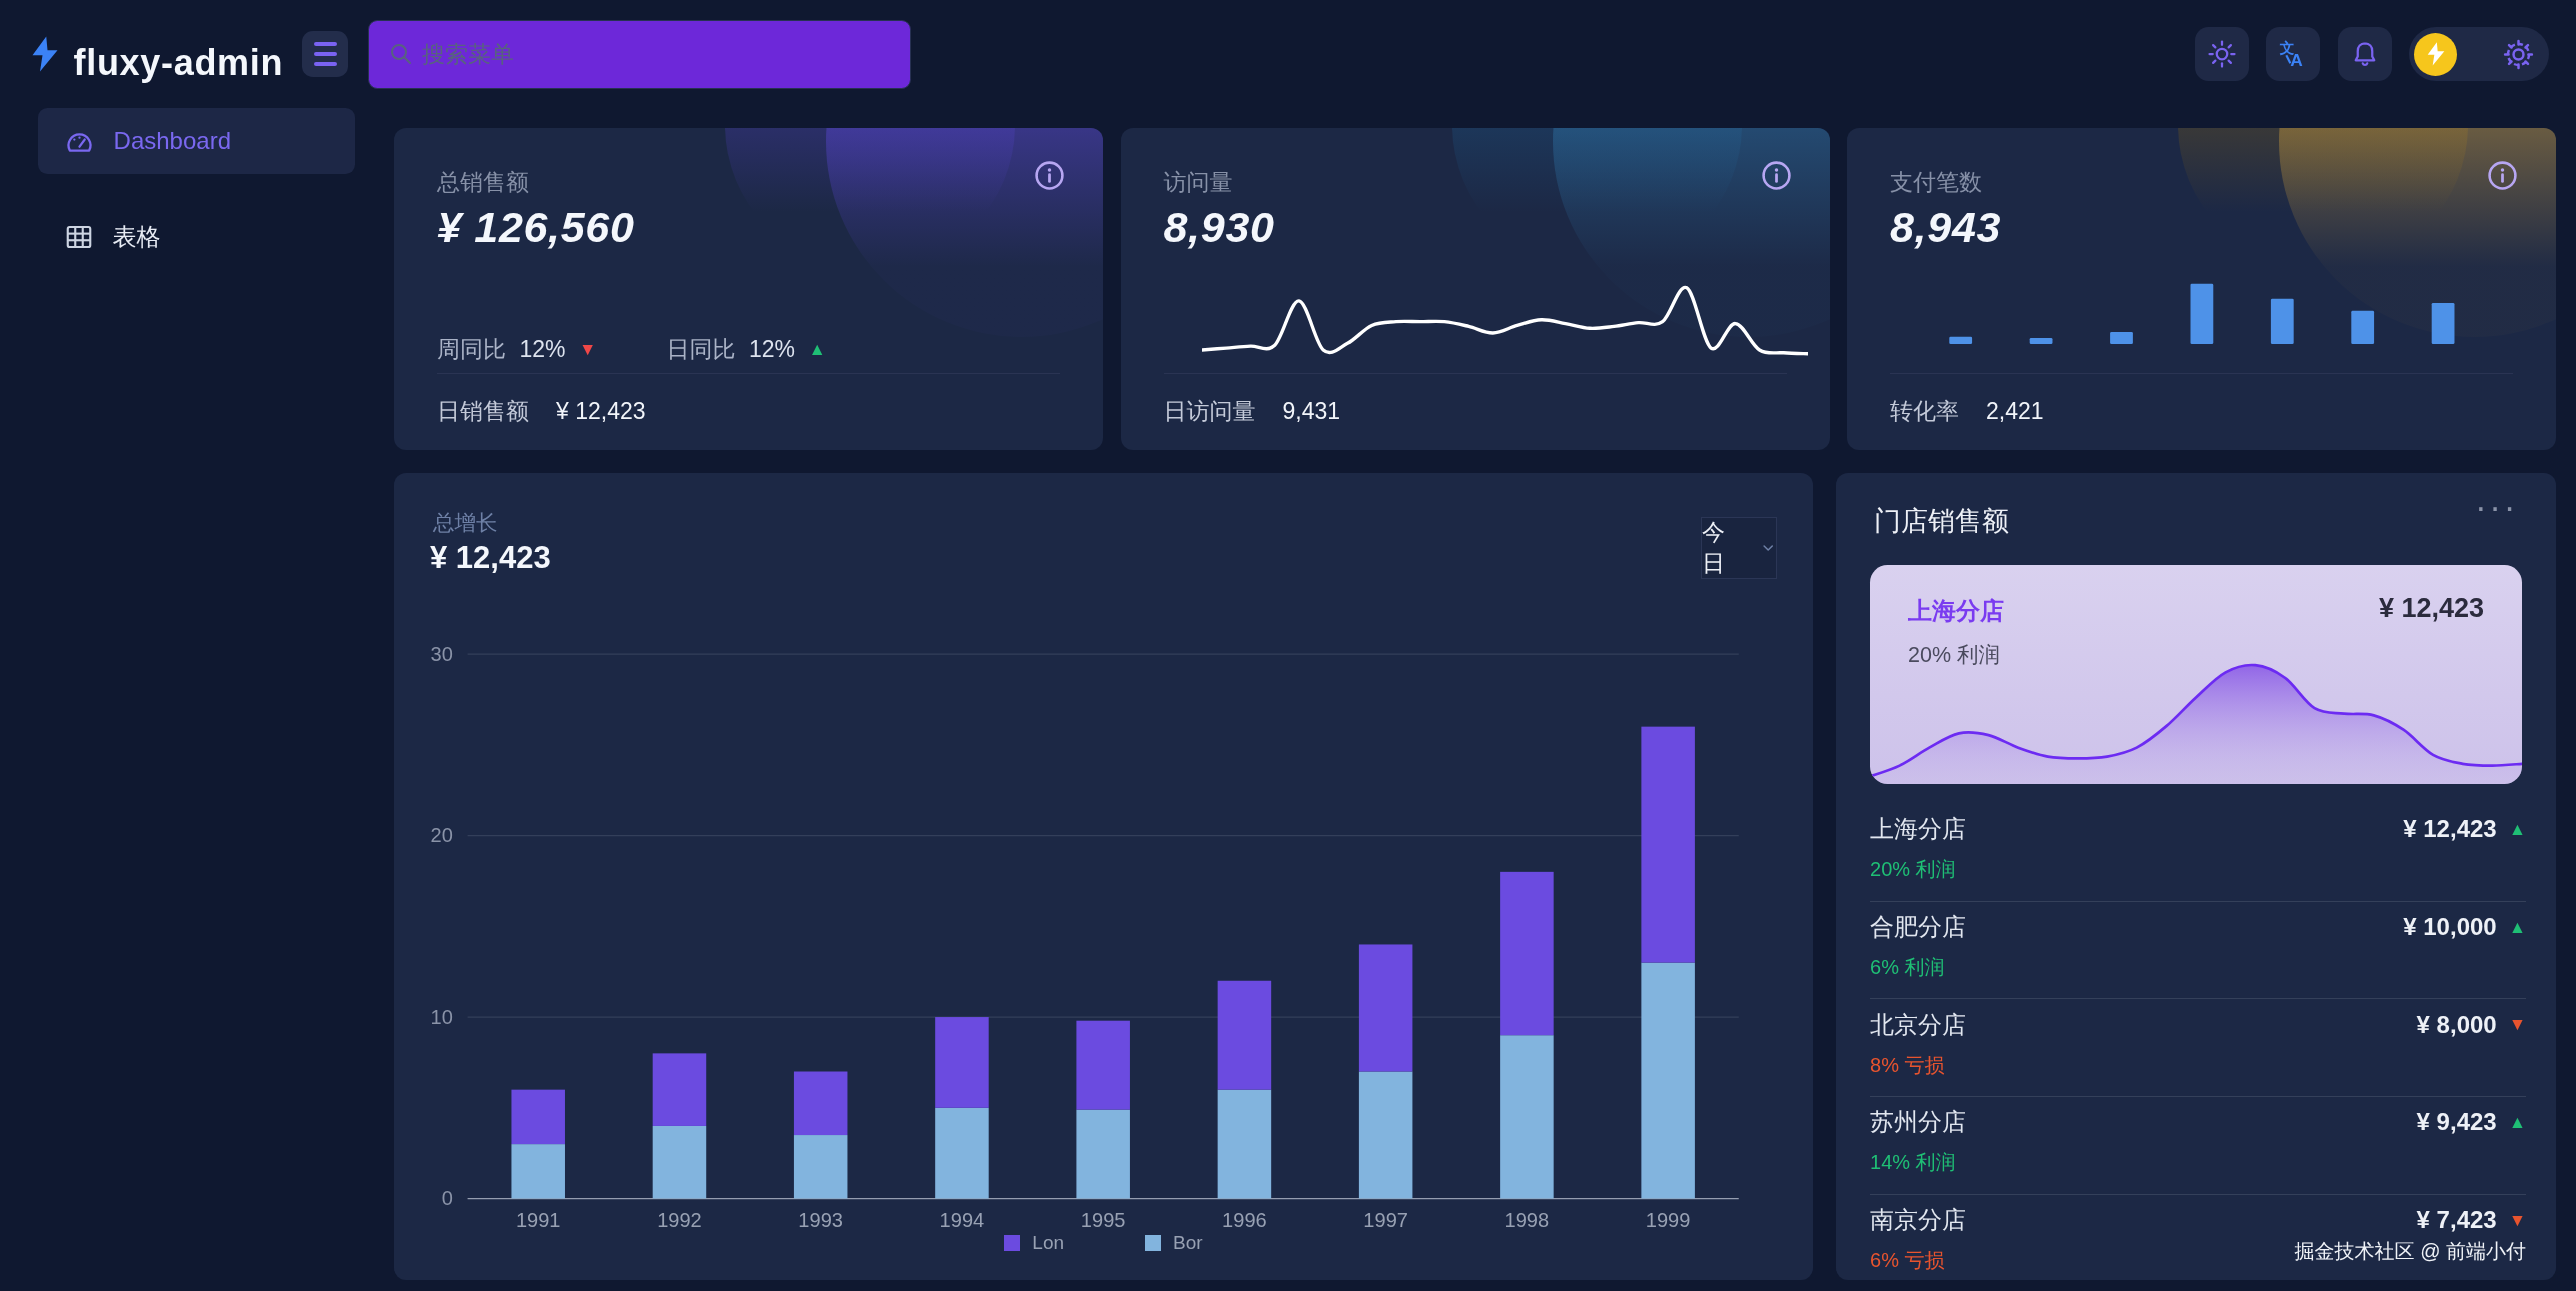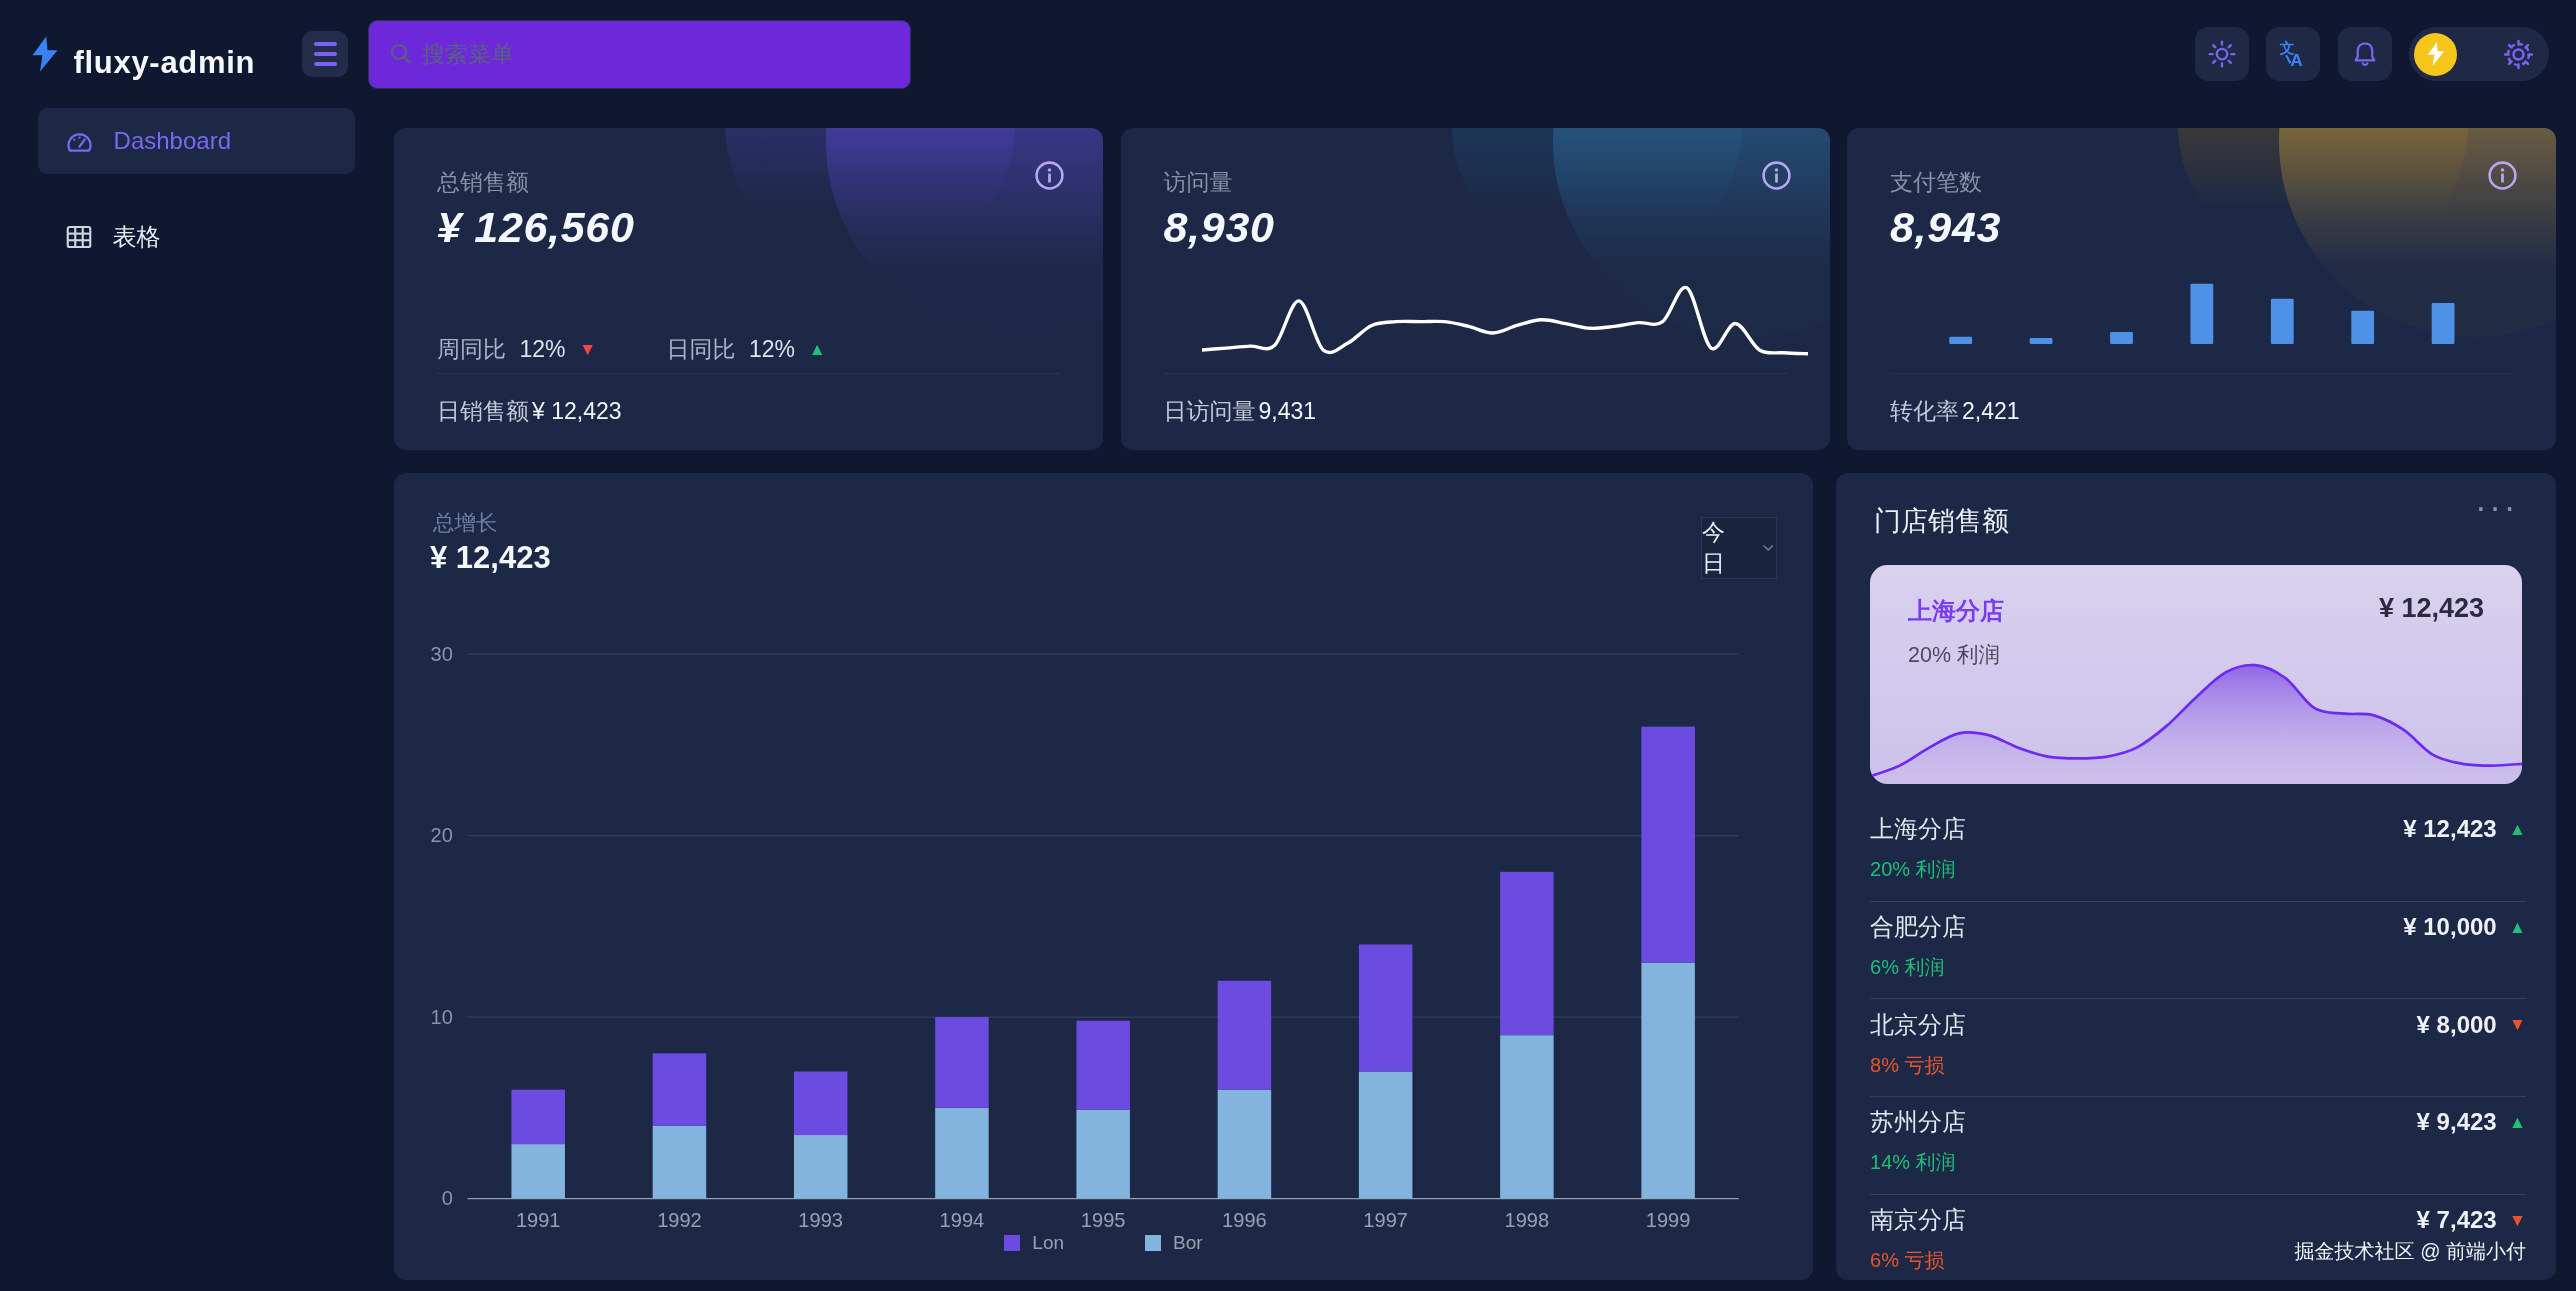--- a/index.html
+++ b/index.html
@@ -3,21 +3,21 @@
 <meta charset="utf-8">
 <style>
   * { margin:0; padding:0; box-sizing:border-box; }
   html,body { width:2576px; height:1291px; background:#0f1830; font-family:"Liberation Sans","DejaVu Sans",sans-serif; color:#e8ecf4; overflow:hidden; }
   text { font-family:"Liberation Sans","DejaVu Sans",sans-serif; }
   .app { position:relative; width:2576px; height:1291px; }
 
   
   .topbar { position:absolute; left:0; top:0; right:0; height:108px; display:flex; align-items:center; }
   .logo { display:flex; align-items:center; gap:13.5px; padding-left:30px; width:302px; }
-  .logo-text { font-size:31px; font-weight:bold; color:#f4f7fc; letter-spacing:0.7px;margin-top:18px; }
+  .logo-text { font-size:36px; font-weight:bold; color:#f4f7fc; letter-spacing:0.7px;margin-top:18px; }
   .hamburger { width:46px; height:46px; border-radius:10.8px; background:#232d4b; display:flex; flex-direction:column; justify-content:center; align-items:center; gap:6px; cursor:pointer; }
   .hamburger span { display:block; width:23px; height:4px; border-radius:2px; background:#7a63f1; }
   .search { margin-left:20px; width:543px; height:69px; border-radius:9.4px; background:#6d28d9; border:1.3px solid #273152; display:flex; align-items:center; padding:8px 20px; gap:9px; }
   .search input { flex:1; background:transparent; border:none; outline:none; color:#cfd6e6; font-size:23px; font-family:inherit; }
   .search input::placeholder { color:#58627f; }
   .top-actions { margin-left:auto; display:flex; align-items:center; gap:17.5px; padding-right:27px; }
   .icon-btn { width:54px; height:54px; border-radius:13.5px; background:#1f2946; display:flex; align-items:center; justify-content:center; cursor:pointer; }
   .user-pill { width:140px; height:54px; border-radius:27px; background:#1f2946; display:flex; align-items:center; padding:0 13.5px 0 5.4px; justify-content:space-between; cursor:pointer; }
   .avatar { width:43px; height:43px; border-radius:50%; background:#f6c61c; display:flex; align-items:center; justify-content:center; }
 
@@ -48,21 +48,21 @@
   .info-badge { position:absolute; right:38px; top:32px; cursor:pointer; }
   .trend-row { position:absolute; left:43px; top:206px; display:flex; align-items:center; gap:13.5px; font-size:23px; }
   .trend-label { color:#aab3c7; }
   .trend-value { color:#dde3ee; }
   .tri { font-size:17.5px; }
   .tri.up { color:#1fbf75; }
   .tri.down { color:#ef4747; }
   .tri.down-orange { color:#e8542e; }
   .trend-gap { width:43px; }
   .card-divider { position:absolute; left:43px; right:43px; top:245px; height:1.3px; background:#2a3453; }
-  .card-footer { position:absolute; left:43px; top:268px; display:flex; align-items:center; gap:3px; font-size:23px; }
+  .card-footer { position:absolute; left:43px; top:268px; display:flex; align-items:center; gap:27px; font-size:23px; }
   .footer-label { color:#c4cad9; }
   .footer-value { color:#f2f5fa; }
   .spark-box { position:absolute; left:81px; top:149px; }
   .minibar-box { position:absolute; left:94px; top:149px; }
 
   .bottom-row { display:flex; gap:23px; margin-top:23px; }
   .growth-card { flex:2.022; height:807px; }
   .store-card { flex:1; height:807px; }
 
   .growth-title { position:absolute; left:39px; top:35px; font-size:21.5px; color:#6e80a6; }

